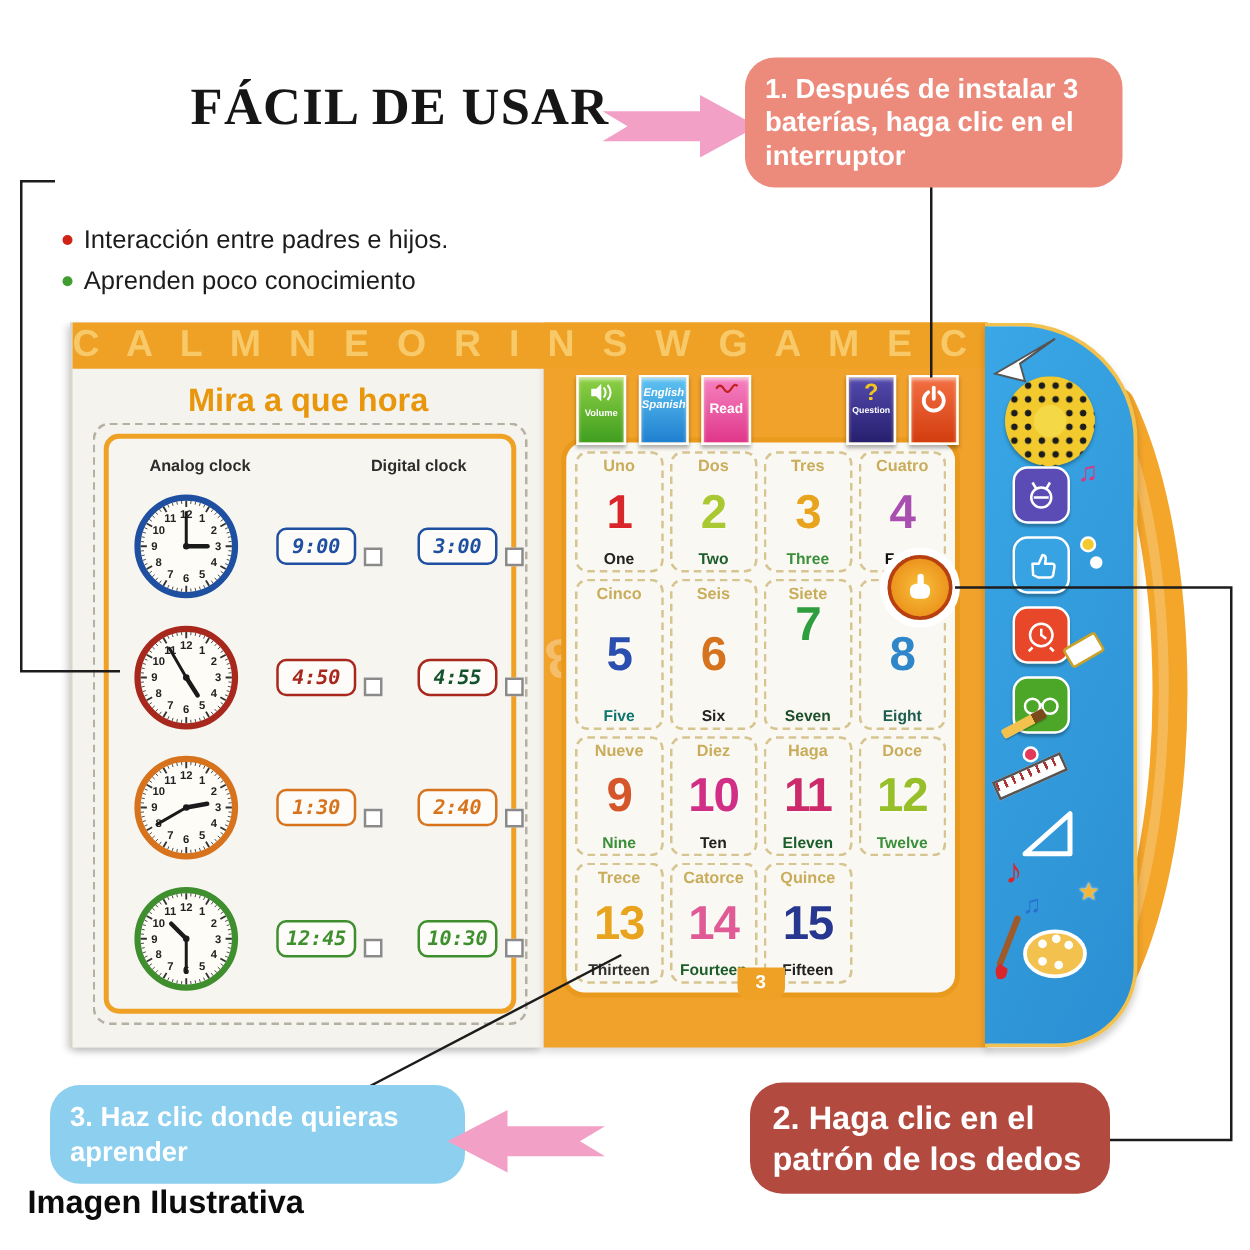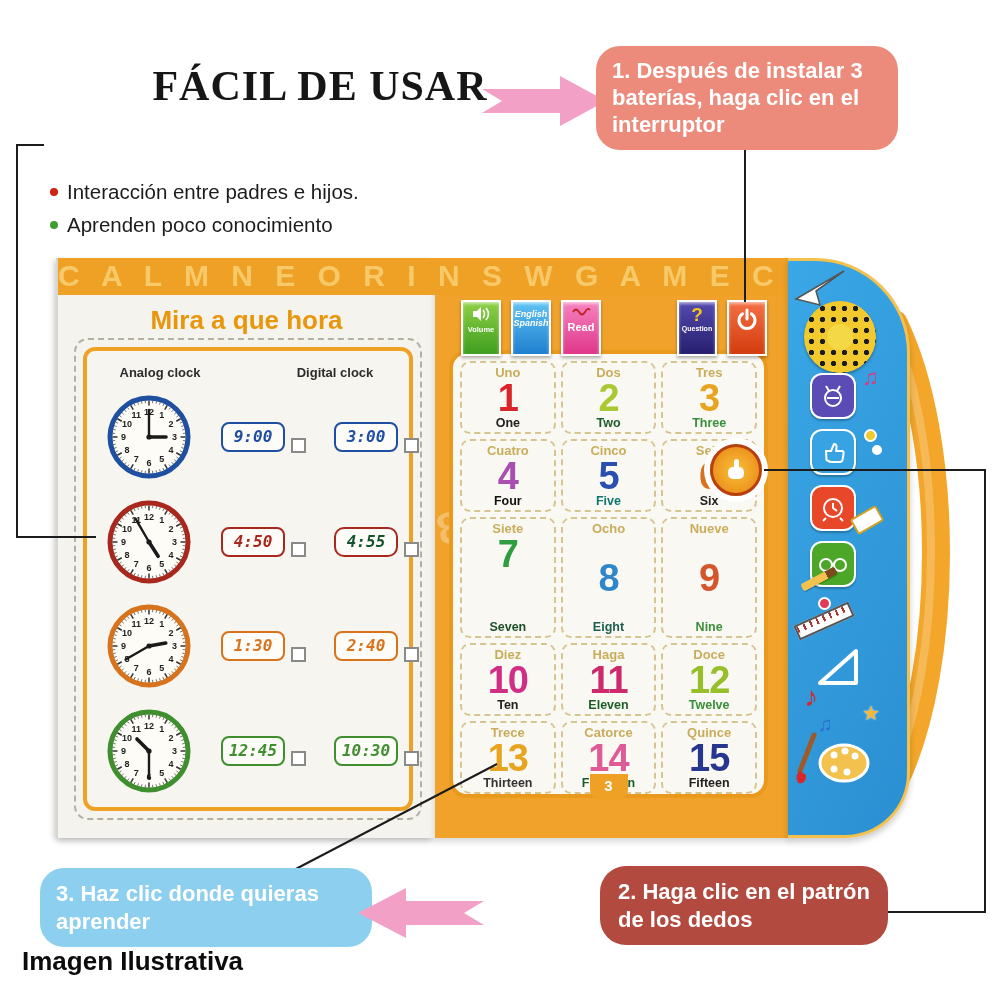--- a/index.html
+++ b/index.html
@@ -68,21 +68,21 @@
   #btn-es .tb-label{font-size:9px;font-style:italic;}
   #btn-es .tb-label:first-child{margin-top:8px;}
   #btn-read .tb-label{font-size:11px;margin-top:2px;}
   #btn-question .q{display:block;font-size:19px;font-weight:900;color:#f2c51f;line-height:1;margin-top:3px;}
   #btn-question .tb-label{font-size:7px;margin-top:1px;}
   #btn-power svg{margin-top:5px;}
 
   #white-panel{position:absolute;left:14px;top:92px;width:319px;height:448px;background:#faf8f2;
                border:4px solid #e9991c;border-radius:18px;box-sizing:border-box;}
   #numbers-grid{position:absolute;left:7px;top:7px;right:7px;bottom:7px;display:grid;
-                grid-template-columns:repeat(3,1fr);grid-auto-rows:1fr;gap:5px;}
+                grid-template-columns:repeat(4,1fr);grid-auto-rows:1fr;gap:5px;}
   .num-cell{border:2px dashed #d6c491;border-radius:10px;display:flex;flex-direction:column;
             align-items:center;justify-content:space-between;padding:2px 0;cursor:pointer;}
   .es{font-size:13px;font-weight:bold;color:#c9ad5c;}
   .num{font-size:38px;font-weight:900;line-height:.95;letter-spacing:-1px;
        text-shadow:1px 1px 0 rgba(255,255,255,.6);}
   .en{font-size:12.5px;font-weight:bold;}
   #page-tab{position:absolute;left:50%;bottom:-6px;transform:translateX(-50%);width:38px;height:26px;
             background:#efa126;border-radius:0 0 10px 10px;color:#fff;font-weight:bold;text-align:center;
             line-height:24px;font-size:15px;}
 
@@ -120,21 +120,21 @@
   
   #fist-button{position:absolute;left:652px;top:186px;width:52px;height:52px;border-radius:50%;
                background:radial-gradient(#f8c13a,#e88212);border:3px solid #b8400f;
                box-shadow:0 0 0 6px #ffffff;z-index:3;display:flex;align-items:center;justify-content:center;
                cursor:pointer;box-sizing:border-box;}
 
   
   #callout3{position:absolute;left:40px;top:868px;width:300px;padding:12px 16px;background:#8ccfee;
             border-radius:24px;color:#fff;font-size:22px;font-weight:bold;line-height:1.25;z-index:6;}
   #callout2{position:absolute;left:600px;top:866px;width:252px;padding:12px 18px;background:#b24a40;
-            border-radius:26px;color:#fff;font-size:22px;font-weight:bold;line-height:1.25;z-index:6;}
+            border-radius:26px;color:#fff;font-size:26px;font-weight:bold;line-height:1.25;z-index:6;}
   #footer-caption{position:absolute;left:22px;top:946px;font-size:26px;font-weight:bold;color:#0c0c0c;}
 </style>
 </head>
 <body>
 
 <div id="stage">
 
   <svg id="connectors" width="1000" height="1000">
     <polyline points="44,145 17,145 17,537 96,537"></polyline>
     <polyline points="745,128 745,302"></polyline>

